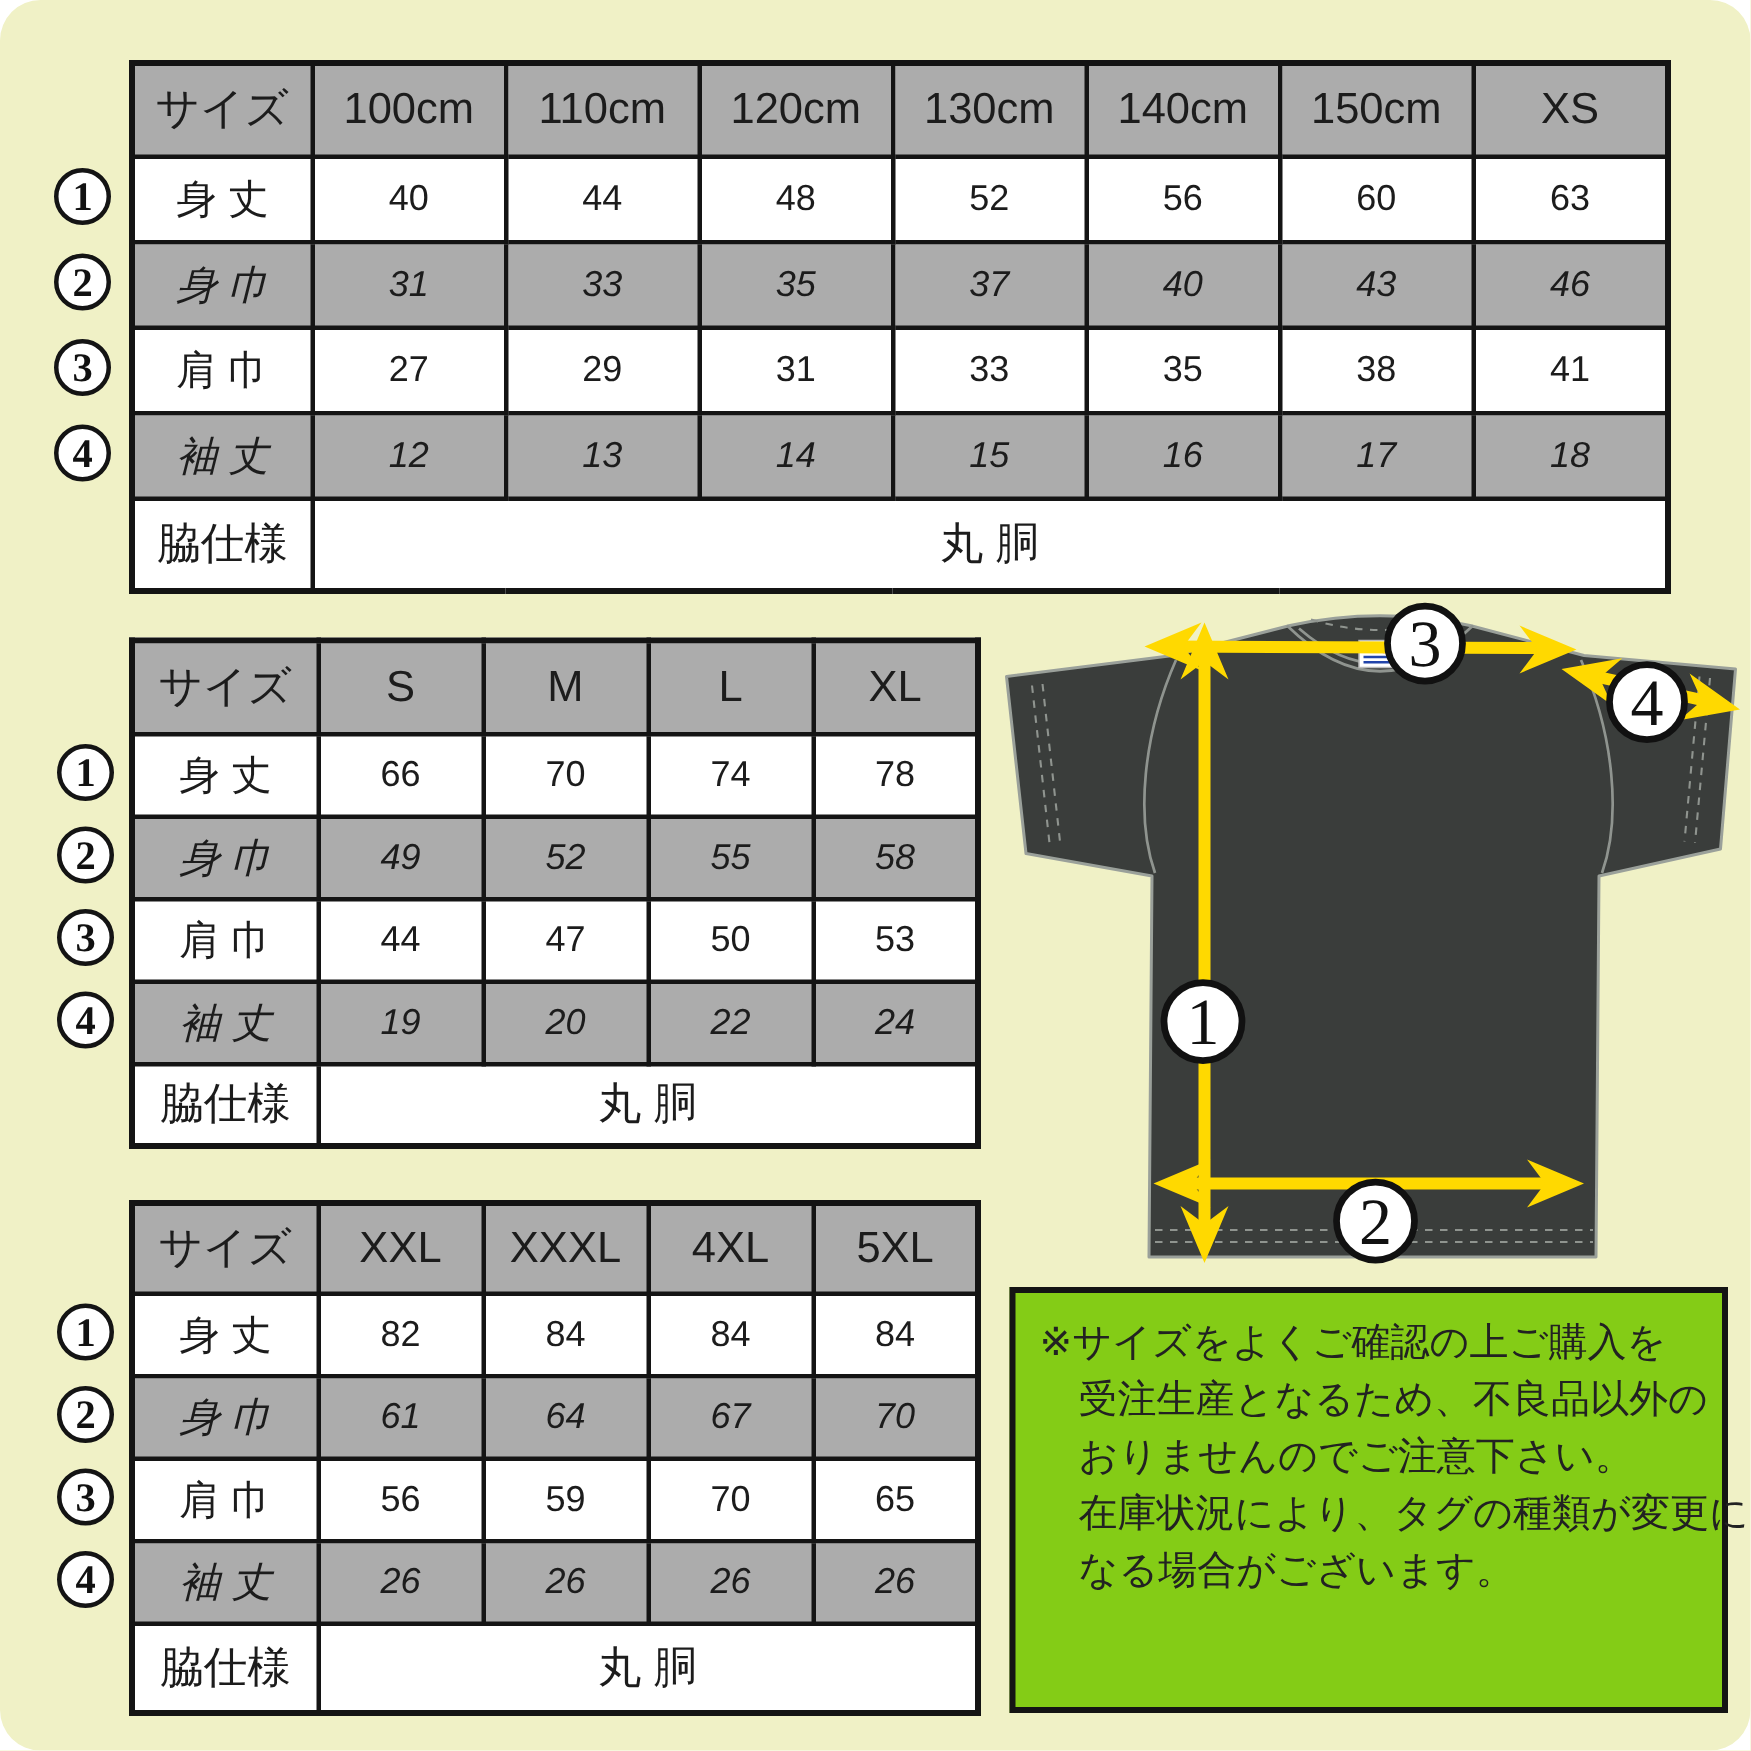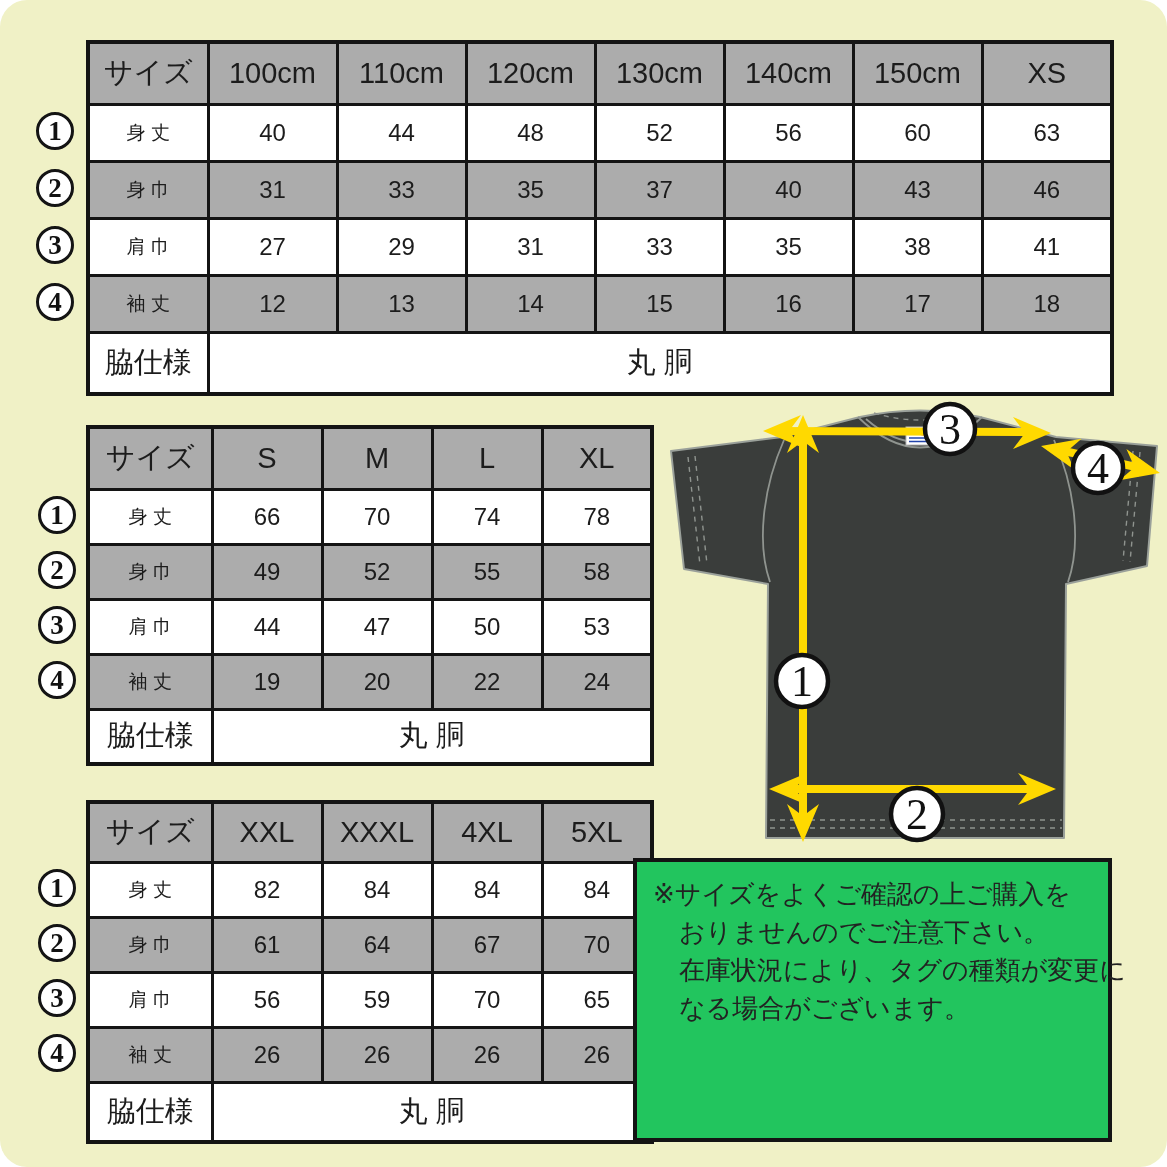--- a/index.html
+++ b/index.html
@@ -6,36 +6,36 @@
   body{font-family:"Liberation Sans","DejaVu Sans",sans-serif;}
   #canvas{position:relative;width:1167px;height:1167px;background:#F0F1C6;overflow:hidden;border-radius:27px;}
 
   
   table.size-table{position:absolute;border-collapse:collapse;table-layout:fixed;background:#fff;
     border:4px solid #141414;}
   table.size-table td{border:3px solid #141414;text-align:center;vertical-align:middle;
     color:#1c1c1c;padding:0;overflow:hidden;}
   tr.head td{background:#ACACAC;font-size:29px;}
   td.val{font-size:24px;background:#fff;}
-  tr.shade td{background:#ACACAC;}
-  td.lab{font-size:19px;}
+  tr.shade td{background:#ACACAC;font-style:italic;}
+  td.lab{font-size:27px;}
   tr.foot td{background:#fff;font-size:29px;}
 
   #table-kids{left:86px;top:40px;width:1024px;}
   #table-adult{left:86px;top:425px;width:564px;}
   #table-big{left:86px;top:800px;width:564px;}
 
   
   .marker{position:absolute;width:38px;height:38px;border:3px solid #141414;border-radius:50%;
     background:#fff;box-sizing:border-box;display:flex;align-items:center;justify-content:center;
     font-family:"Liberation Serif","DejaVu Serif",serif;font-weight:bold;font-size:27px;color:#111;}
 
   
-  #notice{position:absolute;left:633px;top:858px;width:479px;height:284px;box-sizing:border-box;
-    background:#22c55e;border:4px solid #141414;padding:13px 8px 0 16px;}
+  #notice{position:absolute;left:673px;top:858px;width:479px;height:284px;box-sizing:border-box;
+    background:#84cc16;border:4px solid #141414;padding:13px 8px 0 16px;}
   .notice-line{font-size:26px;line-height:38px;color:#222;white-space:nowrap;padding-left:26px;}
   .notice-line.first{padding-left:0;}
 
   
   #shirt-svg{position:absolute;left:650px;top:395px;}
   .seam{fill:none;stroke:#8F948F;stroke-width:1.8;}
   .stitch{fill:none;stroke:#8F948F;stroke-width:1.4;stroke-dasharray:5 5;}
   .arrow-line{stroke:#FFD900;stroke-width:8;fill:none;}
   .arrow-head{fill:#FFD900;stroke:none;}
   .dia-circle{fill:#fff;stroke:#111;stroke-width:4.5;}
@@ -293,18 +293,19 @@
       <text class="dia-num" x="802" y="696">1</text>
     </g>
     <g>
       <circle class="dia-circle" cx="917" cy="814" r="26"></circle>
       <text class="dia-num" x="917" y="829">2</text>
     </g>
   </svg>
 
   <div id="notice">
     <div class="notice-line first">※サイズをよくご確認の上ご購入を</div>
+    <div class="notice-line">受注生産となるため、不良品以外の</div>
     <div class="notice-line">おりませんのでご注意下さい。</div>
     <div class="notice-line">在庫状況により、タグの種類が変更に</div>
     <div class="notice-line">なる場合がございます。</div>
   </div>
 
 </div>
 
 </body></html>

